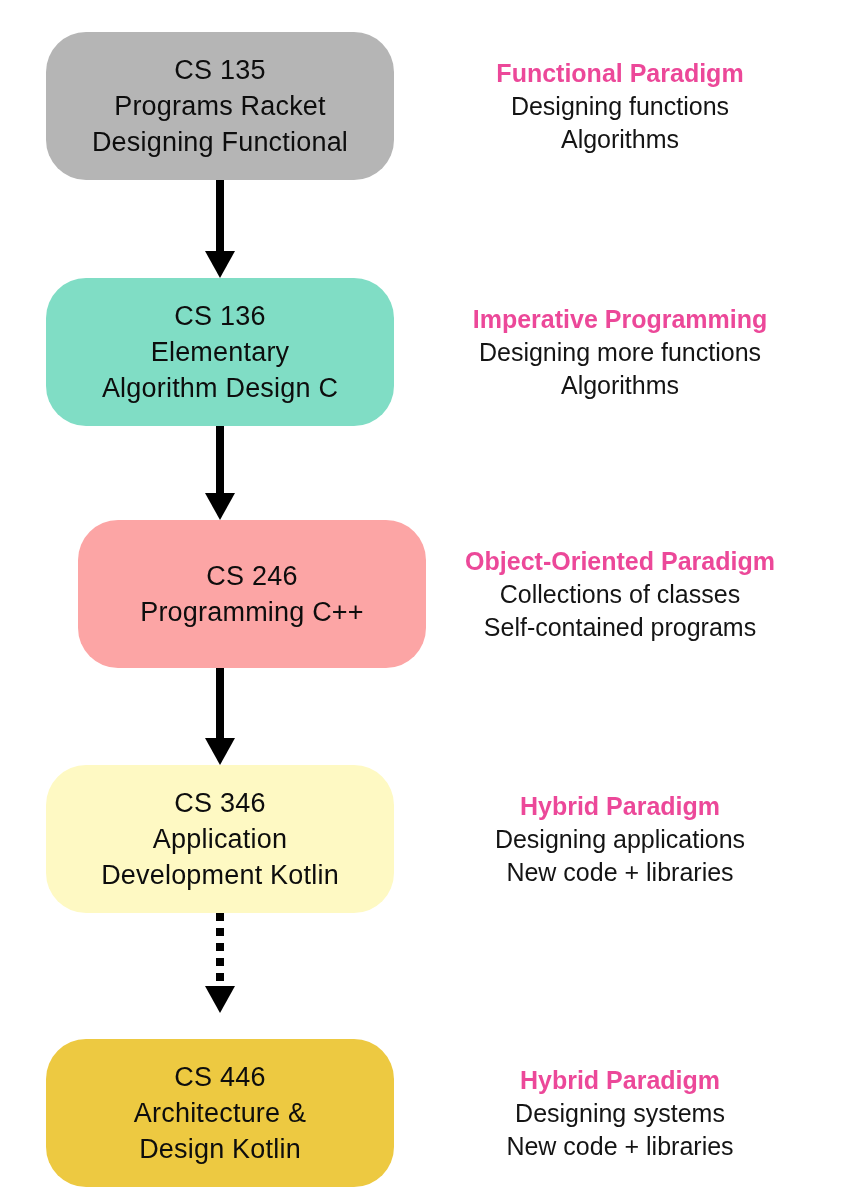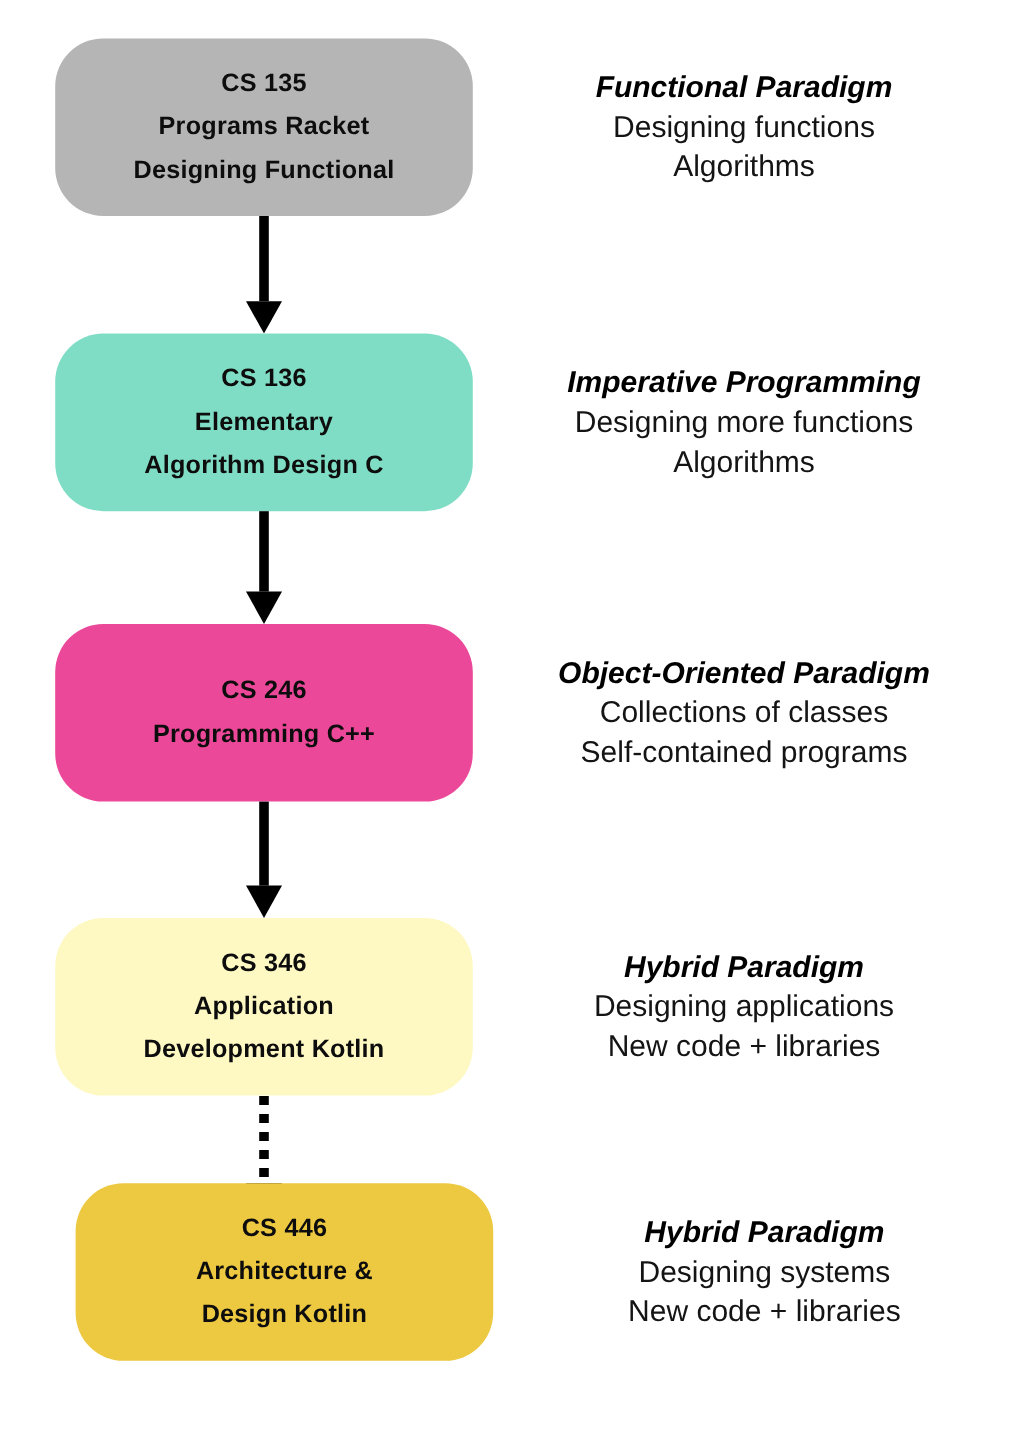--- a/index.html
+++ b/index.html
@@ -21,22 +21,22 @@
     width: 348px;
     height: 148px;
     border-radius: 40px;
     display: flex;
     flex-direction: column;
     align-items: center;
     justify-content: center;
     text-align: center;
   }
   .box-line {
-    font-size: 21px;
-    font-weight: 700;
+    font-size: 27px;
+    font-weight: 400;
     line-height: 36px;
     color: #0d0d0d;
     letter-spacing: 0.2px;
     white-space: nowrap;
   }
 
   
   .note {
     position: absolute;
     left: 425px;
@@ -45,23 +45,22 @@
     display: flex;
     flex-direction: column;
     align-items: center;
     justify-content: center;
     text-align: center;
   }
   .note-title {
     font-size: 25px;
     font-weight: 700;
     line-height: 33px;
-    color: #000000;
+    color: #ec4899;
     white-space: nowrap;
-    font-style: italic;
   }
   .note-line {
     font-size: 25px;
     font-weight: 400;
     line-height: 33px;
     color: #141414;
     white-space: nowrap;
   }
 
   
@@ -88,21 +87,21 @@
     border-left: 15px solid transparent;
     border-right: 15px solid transparent;
     border-top: 27px solid #000000;
   }
 
   
   .row-0 { top: 32px; }
   .row-1 { top: 278px; }
   .row-2 { top: 520px; }
   .row-3 { top: 765px; }
-  .row-4 { top: 986px; margin-left: 17px; }
+  .row-4 { top: 1039px; }
 
   .arrow-0 { top: 180px; height: 98px; }
   .arrow-1 { top: 426px; height: 94px; }
   .arrow-2 { top: 668px; height: 97px; }
   .arrow-3 { top: 913px; height: 100px; }
 </style>
 </head>
 <body>
 
 <div class="canvas">
@@ -132,21 +131,21 @@
     <div class="note-title">Imperative Programming</div>
     <div class="note-line">Designing more functions</div>
     <div class="note-line">Algorithms</div>
   </div>
 
   <div class="arrow arrow-1 solid">
     <div class="arrow-shaft"></div>
     <div class="arrow-head"></div>
   </div>
 
-  <div class="course-box row-2" style="background-color: #ec4899;">
+  <div class="course-box row-2" style="background-color: #fca5a5; margin-left: 32px;">
     <div class="box-line">CS 246</div>
     <div class="box-line">Programming C++</div>
   </div>
   <div class="note row-2">
     <div class="note-title">Object-Oriented Paradigm</div>
     <div class="note-line">Collections of classes</div>
     <div class="note-line">Self-contained programs</div>
   </div>
 
   <div class="arrow arrow-2 solid">

